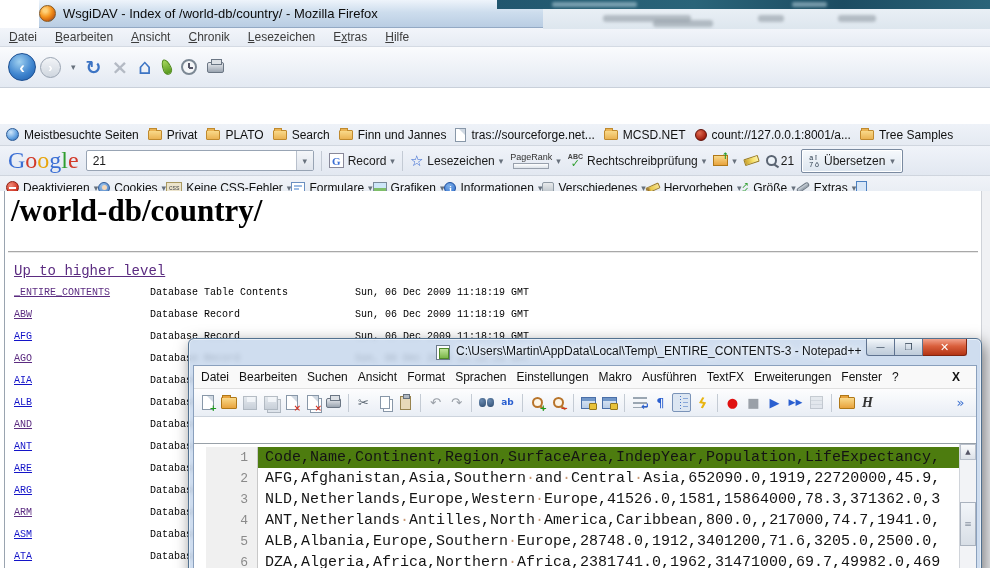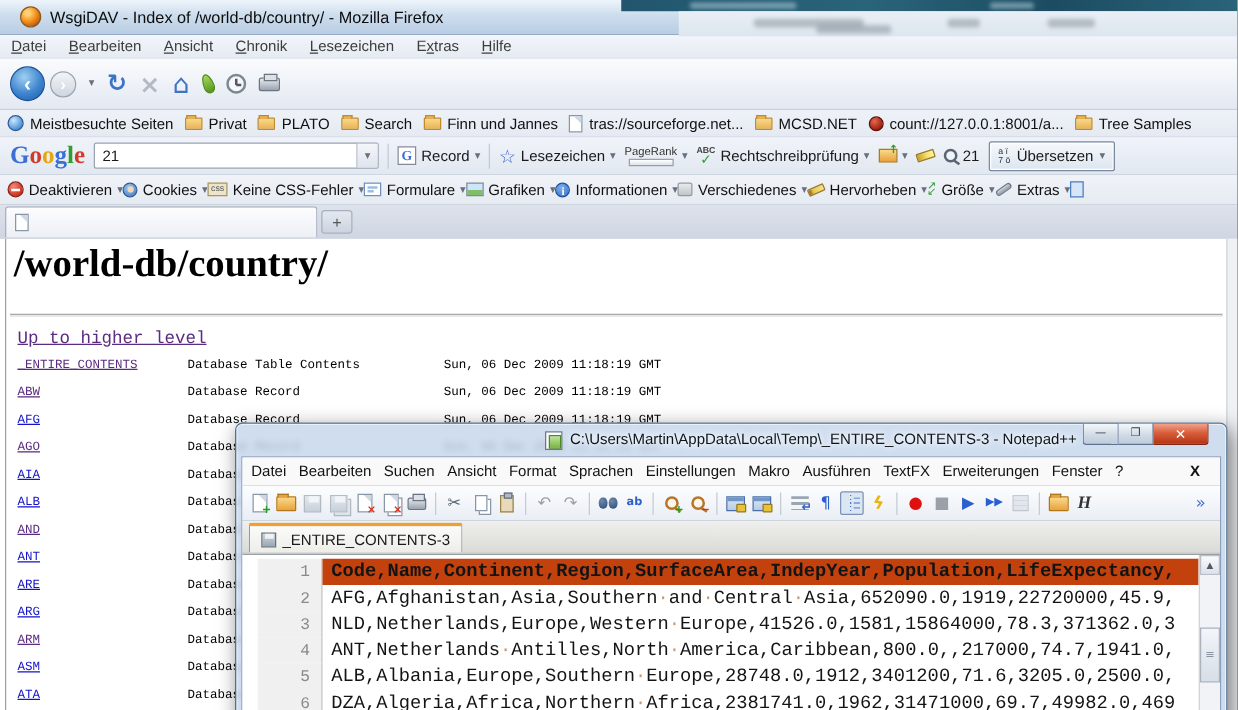--- a/index.html
+++ b/index.html
@@ -11,21 +11,21 @@
   .desk-teal{position:absolute;left:497px;top:0;width:493px;height:9px;z-index:30;
              background:linear-gradient(90deg,#21566e,#2a6479 40%,#1c4c62 70%,#2a6479);}
   .desk-teal .smudge{position:absolute;top:2px;height:5px;border-radius:2px;background:rgba(190,215,225,.55);filter:blur(1.5px);}
   .desk-pale{position:absolute;left:543px;top:9px;width:447px;height:20px;z-index:30;
              background:linear-gradient(#e9eff5,#dde6ee);}
   .desk-pale .smudge{position:absolute;top:6px;height:7px;border-radius:3px;background:rgba(120,130,140,.45);filter:blur(1.6px);}
 
   
   .ff{position:absolute;inset:0;}
   .ff-title{height:28px;background:linear-gradient(#eef4fb,#cddded 45%,#b9cde3);
-            border-bottom:1px solid #93a9c4;display:flex;align-items:center;padding-left:16px;gap:7px;}
+            border-bottom:1px solid #93a9c4;display:flex;align-items:center;padding-left:0;gap:7px;margin-left:39px;}
   .ff-fox{width:17px;height:17px;border-radius:50%;
           background:radial-gradient(circle at 35% 30%,#ffd27a 12%,#f5941e 45%,#c85f10 75%,#3668b8 78%);
           border:1px solid #8a5a20;}
   .ff-title-text{font-size:13px;color:#0c0c0c;}
   .ff-menubar{height:19px;background:linear-gradient(#f2f5fa,#e6ebf3);border-bottom:1px solid #d4dae3;
               display:flex;align-items:center;gap:18px;padding-left:9px;font-size:12px;color:#3c3c3c;}
   .ff-menubar span u{text-decoration:underline;}
   .ff-nav{height:41px;background:linear-gradient(#fafbfd,#e3e9f2);border-bottom:1px solid #c9d0da;
           display:flex;align-items:center;padding-left:8px;gap:10px;}
   .btn-back{width:28px;height:28px;border-radius:50%;border:1px solid #1c4f92;flex:none;
@@ -45,32 +45,32 @@
   .clock::before{content:"";position:absolute;left:5px;top:2px;width:2px;height:5px;background:#556;}
   .clock::after{content:"";position:absolute;left:6px;top:6px;width:4px;height:2px;background:#556;}
   .printer{width:17px;height:11px;background:linear-gradient(#e8eaee,#9aa4b0);border:1px solid #6b7684;border-radius:2px;position:relative;}
   .printer::before{content:"";position:absolute;left:3px;top:-4px;width:9px;height:4px;background:#dde1e6;border:1px solid #6b7684;}
   .urlbar{flex:1;height:24px;margin-right:6px;background:#fff;border:1px solid #96a2b4;border-radius:4px;
           display:flex;align-items:center;gap:6px;padding-left:5px;font-size:13px;color:#111;overflow:hidden;}
   .i-page{width:11px;height:14px;background:#fff;border:1px solid #8897a8;position:relative;flex:none;}
   .i-page::before{content:"";position:absolute;right:0;top:0;border:3px solid;border-color:#cfd8e2 #cfd8e2 transparent transparent;}
 
   .ff-bm{height:22px;background:linear-gradient(#eef2f8,#e5eaf2);border-bottom:1px solid #d0d6df;
-         display:flex;align-items:center;gap:9px;padding-left:6px;font-size:12px;color:#101010;overflow:hidden;}
+         display:flex;align-items:center;gap:9px;padding-left:6px;font-size:12px;color:#101010;overflow:hidden;margin-top:36px;}
   .bm-item{display:flex;align-items:center;gap:5px;white-space:nowrap;}
   .bm-folder{width:14px;height:10px;background:linear-gradient(#f9d98a,#eab353);border:1px solid #c08a2e;border-radius:1px;position:relative;flex:none;}
   .bm-folder::before{content:"";position:absolute;left:0;top:-3px;width:6px;height:2px;background:#eab353;border:1px solid #c08a2e;border-bottom:none;}
   .bm-smart{width:13px;height:13px;border-radius:50%;flex:none;
             background:radial-gradient(circle at 35% 30%,#cfe6fa,#5f9fdf 60%,#2a62a8);border:1px solid #2a5a96;}
   .bm-globe{width:12px;height:12px;border-radius:50%;flex:none;
             background:radial-gradient(circle at 35% 30%,#e06a50,#a32010 70%,#5c0c04);border:1px solid #611008;}
 
   .ff-google{height:30px;background:linear-gradient(#f0f3f9,#e2e8f1);border-bottom:1px solid #cfd5de;
              display:flex;align-items:center;gap:7px;padding-left:8px;font-size:12px;color:#1a1a1a;overflow:hidden;}
-  .glogo{font-family:"Liberation Serif",serif;font-weight:bold;font-size:20px;letter-spacing:0;}
+  .glogo{font-family:"Liberation Serif",serif;font-weight:normal;font-size:24px;letter-spacing:0;}
   .gcombo{width:228px;height:21px;background:#fff;border:1px solid #98a4b4;border-radius:2px;
           display:flex;align-items:center;font-size:12px;}
   .gcombo .val{flex:1;padding-left:6px;}
   .gcombo .dd{width:17px;height:100%;border-left:1px solid #b8c0cc;background:linear-gradient(#f4f6f9,#dfe4ec);
               display:flex;align-items:center;justify-content:center;}
   .vsep{width:1px;height:20px;background:#c3cad4;flex:none;}
   .gbtn{display:flex;align-items:center;gap:4px;white-space:nowrap;}
   .g-g{width:15px;height:15px;background:#fff;border:1px solid #889;display:flex;align-items:center;justify-content:center;
        font-family:"Liberation Serif",serif;font-weight:bold;font-size:11px;color:#3b6fd4;}
   .g-star{font-family:"DejaVu Sans",sans-serif;font-size:15px;color:#2a5fd0;}
@@ -204,21 +204,21 @@
   .tab-floppy{width:12px;height:12px;background:linear-gradient(#cdd5de,#9aa7b4);border:1px solid #667482;position:relative;flex:none;}
   .tab-floppy::before{content:"";position:absolute;left:2px;top:0;width:7px;height:4px;background:#eef2f6;}
 
   .npp-editor{position:absolute;left:0;right:0;top:77px;bottom:0;border-top:1px solid #98a0a8;background:#fff;display:flex;}
   .ed-body{position:absolute;left:12px;right:17px;top:0;bottom:0;overflow:hidden;padding-top:3px;}
   .ed-line{display:flex;height:21px;align-items:center;white-space:pre;}
   .ed-line .ln{width:52px;flex:none;text-align:right;padding-right:9px;color:#8a8a8a;
                font-family:"Liberation Mono","DejaVu Sans Mono",monospace;font-size:13px;background:#f0f0f0;
                border-right:1px solid #c8c8c8;height:100%;display:flex;align-items:center;justify-content:flex-end;}
   .ed-line .code{padding-left:7px;font-family:"Liberation Mono","DejaVu Sans Mono",monospace;font-size:15px;color:#141414;flex:1;height:100%;display:flex;align-items:center;}
-  .ed-line.sel .code{background:#c2410c;font-weight:bold;}
+  .ed-line.sel .code{background:#4d7c0f;}
   .ws{color:#c0885f;opacity:.85;font-style:normal;}
   .ed-scroll{position:absolute;right:0;top:0;bottom:0;width:17px;background:#f2f3f6;border-left:1px solid #d0d4da;}
   .ed-up{position:absolute;top:0;left:0;right:0;height:16px;background:linear-gradient(#fafbfc,#dde2e9);border:1px solid #b8bfca;
          font-size:7px;color:#556;display:flex;align-items:center;justify-content:center;font-family:"DejaVu Sans",sans-serif;}
   .ed-thumb{position:absolute;left:0;right:0;top:58px;height:44px;background:linear-gradient(#f2f5f9,#d8dee6);border:1px solid #aab2be;
             display:flex;align-items:center;justify-content:center;color:#8a94a2;font-size:9px;font-family:"DejaVu Sans",sans-serif;}
 </style>
 </head>
 <body>
 
@@ -625,26 +625,20 @@
           <span class="tb">
             <span class="i-folder16"></span>
           </span>
           <span class="tb">
             <span class="glyph serif" style="color: rgb(51, 51, 51);">H</span>
           </span>
           <span class="tb" style="margin-left: auto; margin-right: 6px;">
             <span class="glyph" style="color: rgb(58, 111, 208);">»</span>
           </span>
         </div>
-      <div class="npp-tabbar">
-        <div class="npp-tab">
-          <span class="tab-floppy"></span>
-          <span>_ENTIRE_CONTENTS-3</span>
-        </div>
-      </div>
       <div class="npp-editor">
         <div class="ed-body" id="npp-lines">
             <div class="ed-line sel"><span class="ln">1</span><span class="code">Code,Name,Continent,Region,SurfaceArea,IndepYear,Population,LifeExpectancy,</span></div>
             <div class="ed-line"><span class="ln">2</span><span class="code">AFG,Afghanistan,Asia,Southern<i class="ws">·</i>and<i class="ws">·</i>Central<i class="ws">·</i>Asia,652090.0,1919,22720000,45.9,</span></div>
             <div class="ed-line"><span class="ln">3</span><span class="code">NLD,Netherlands,Europe,Western<i class="ws">·</i>Europe,41526.0,1581,15864000,78.3,371362.0,3</span></div>
             <div class="ed-line"><span class="ln">4</span><span class="code">ANT,Netherlands<i class="ws">·</i>Antilles,North<i class="ws">·</i>America,Caribbean,800.0,,217000,74.7,1941.0,</span></div>
             <div class="ed-line"><span class="ln">5</span><span class="code">ALB,Albania,Europe,Southern<i class="ws">·</i>Europe,28748.0,1912,3401200,71.6,3205.0,2500.0,</span></div>
             <div class="ed-line"><span class="ln">6</span><span class="code">DZA,Algeria,Africa,Northern<i class="ws">·</i>Africa,2381741.0,1962,31471000,69.7,49982.0,469</span></div>
           </div>
         <div class="ed-scroll">

